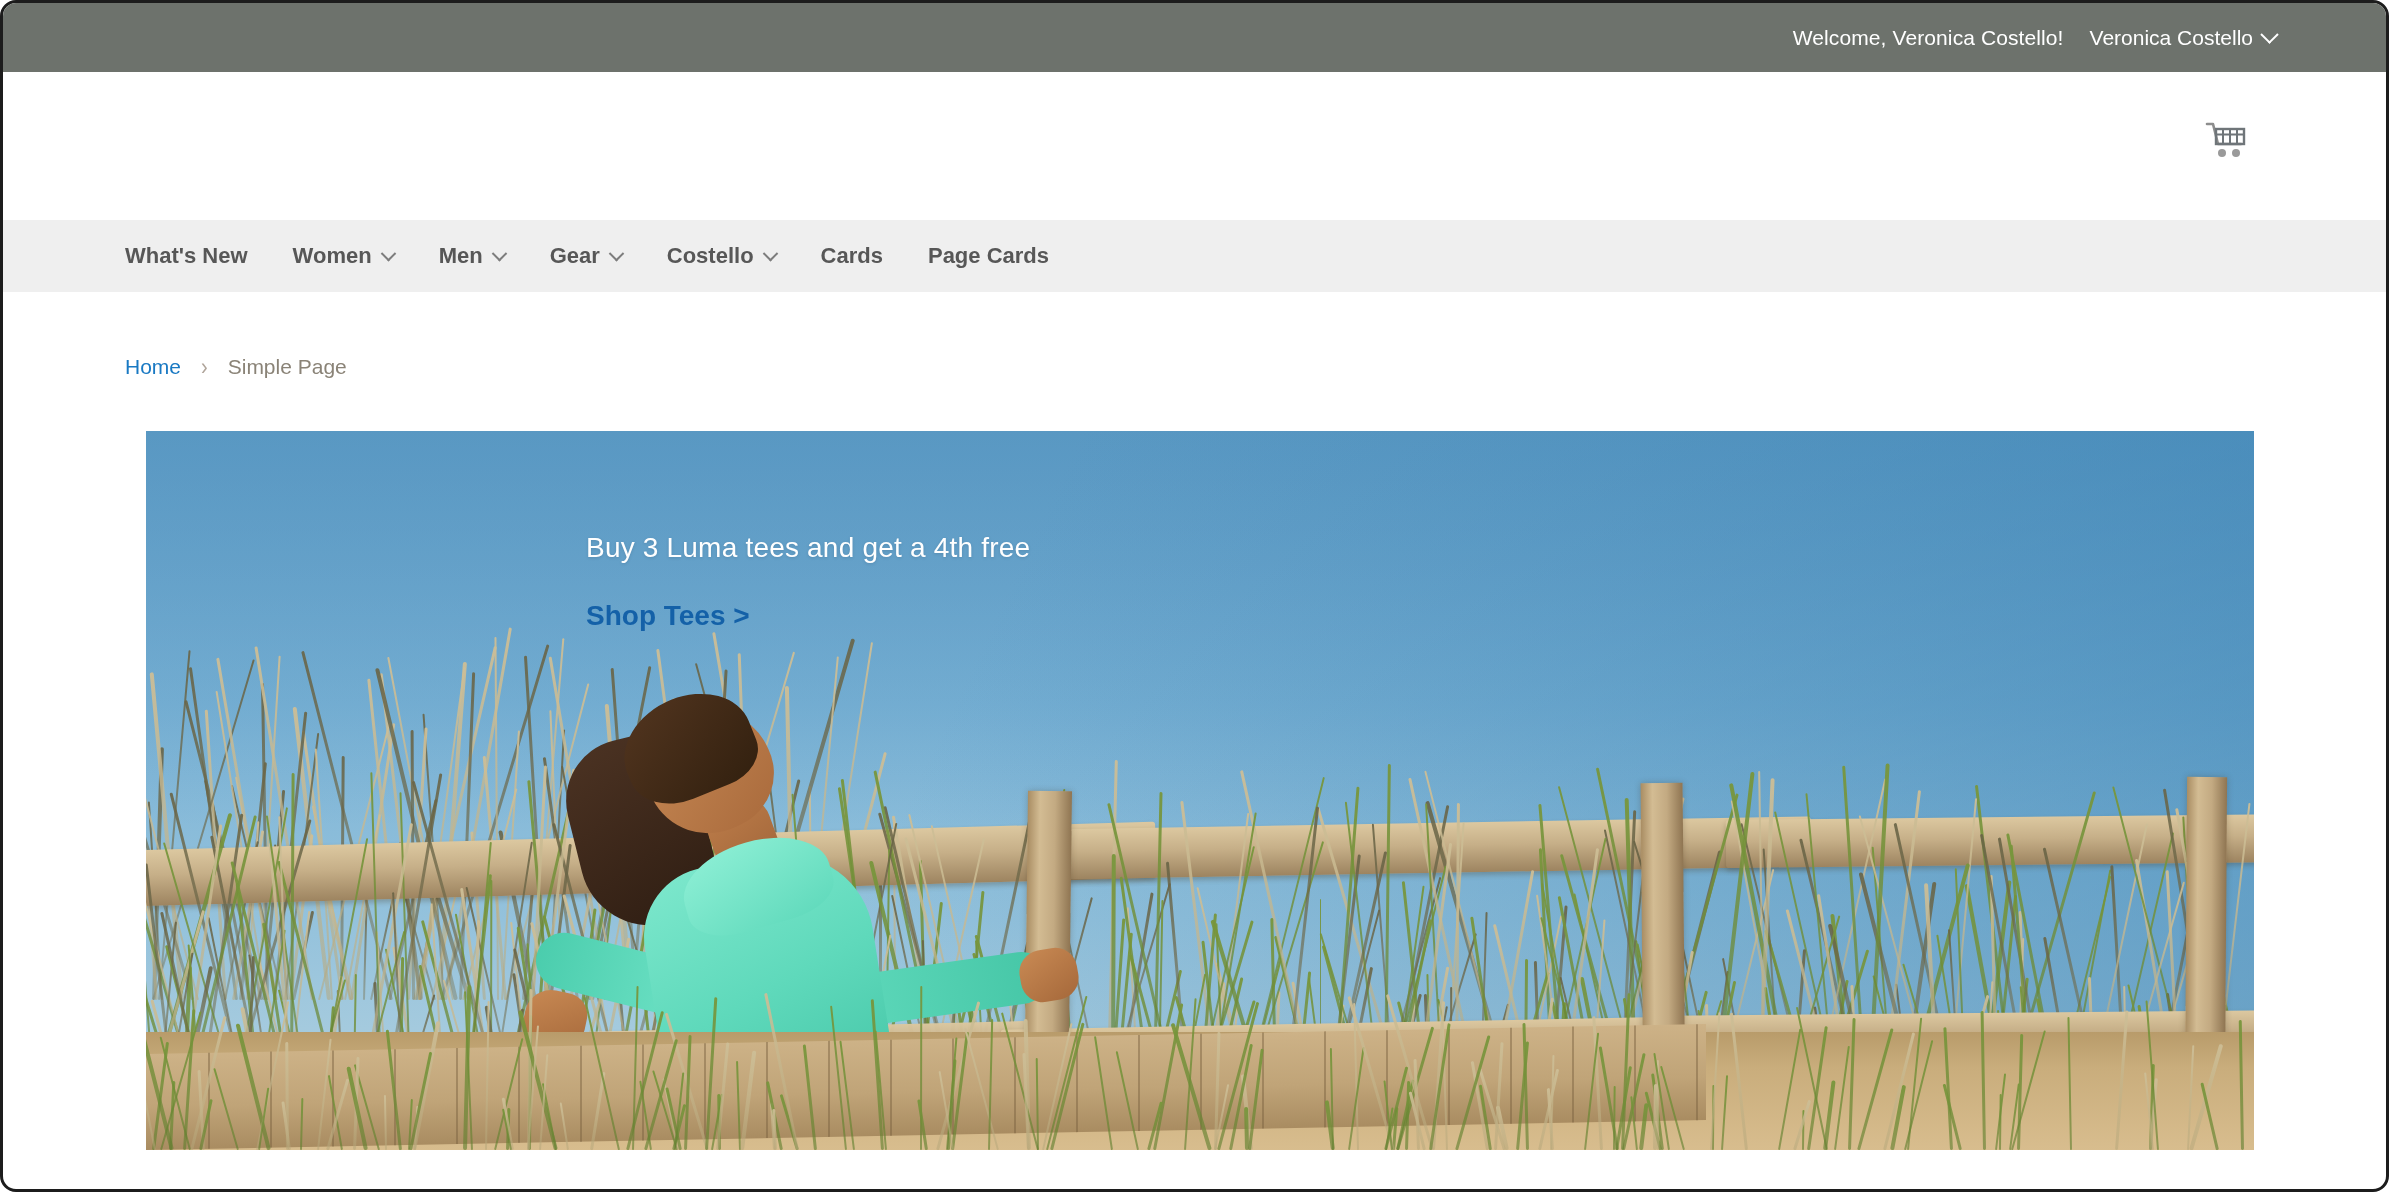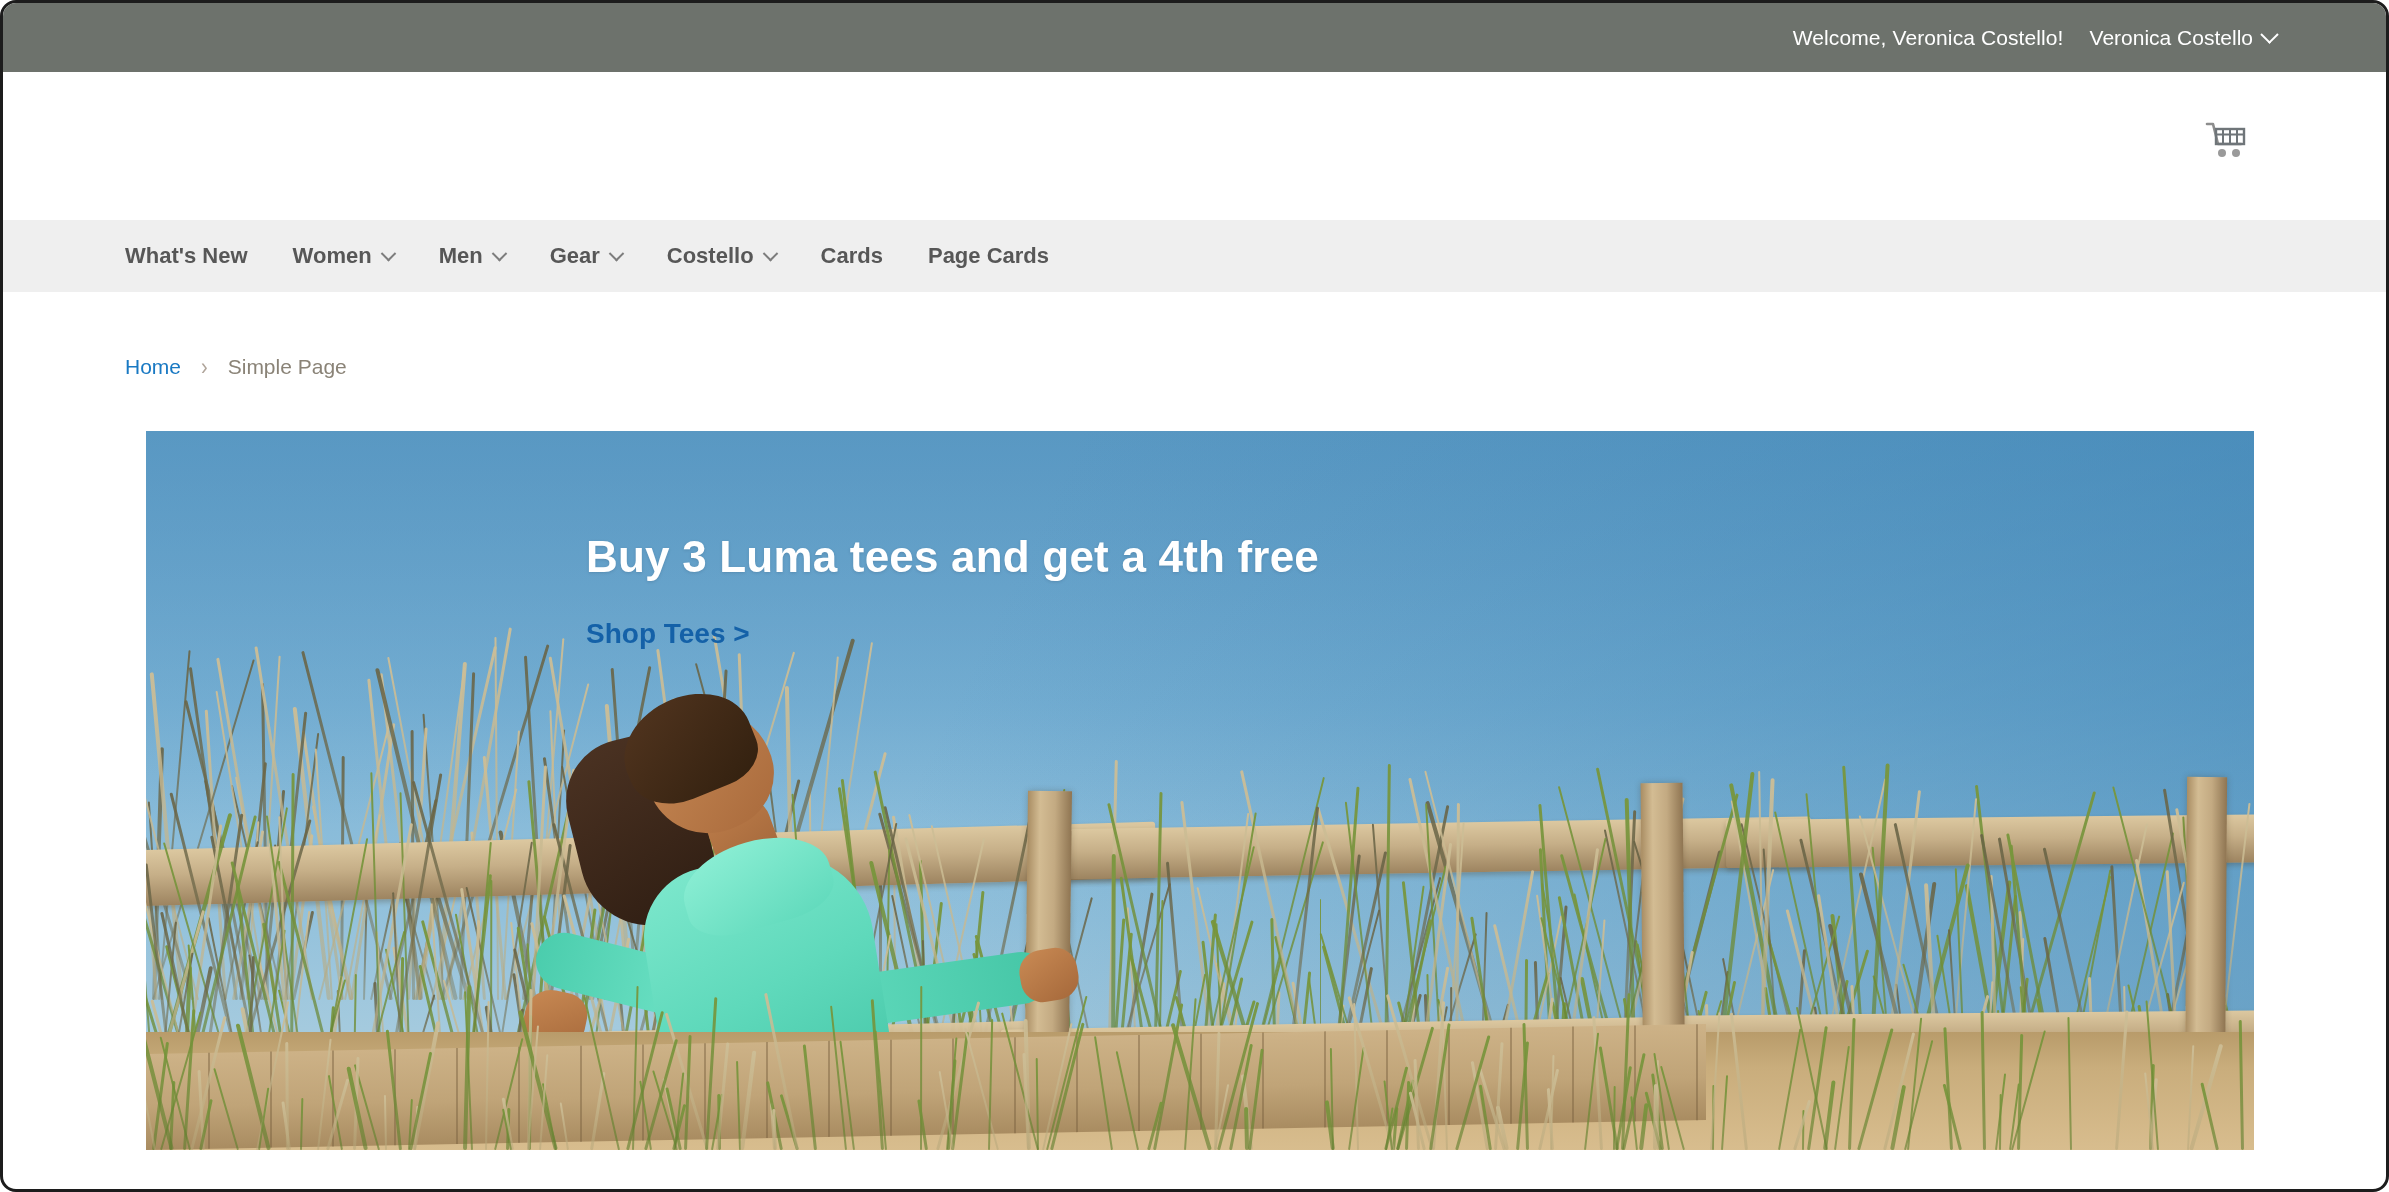--- a/index.html
+++ b/index.html
@@ -394,22 +394,22 @@
     color: #ffffff;
     font-size: 46px;
     font-weight: 400;
     letter-spacing: .2px;
     line-height: 1.1;
     text-shadow: 0 1px 3px rgba(40,70,95,.25);
   }
   .hero-sub {
     margin-top: 36px;
     color: #ffffff;
-    font-size: 44px;
-    font-weight: 700;
+    font-size: 28px;
+    font-weight: 400;
     letter-spacing: .2px;
     text-shadow: 0 1px 3px rgba(40,70,95,.22);
   }
   .hero-cta {
     display: inline-block;
     margin-top: 36px;
     color: #1461a8;
     font-size: 28px;
     font-weight: bold;
     cursor: pointer;

